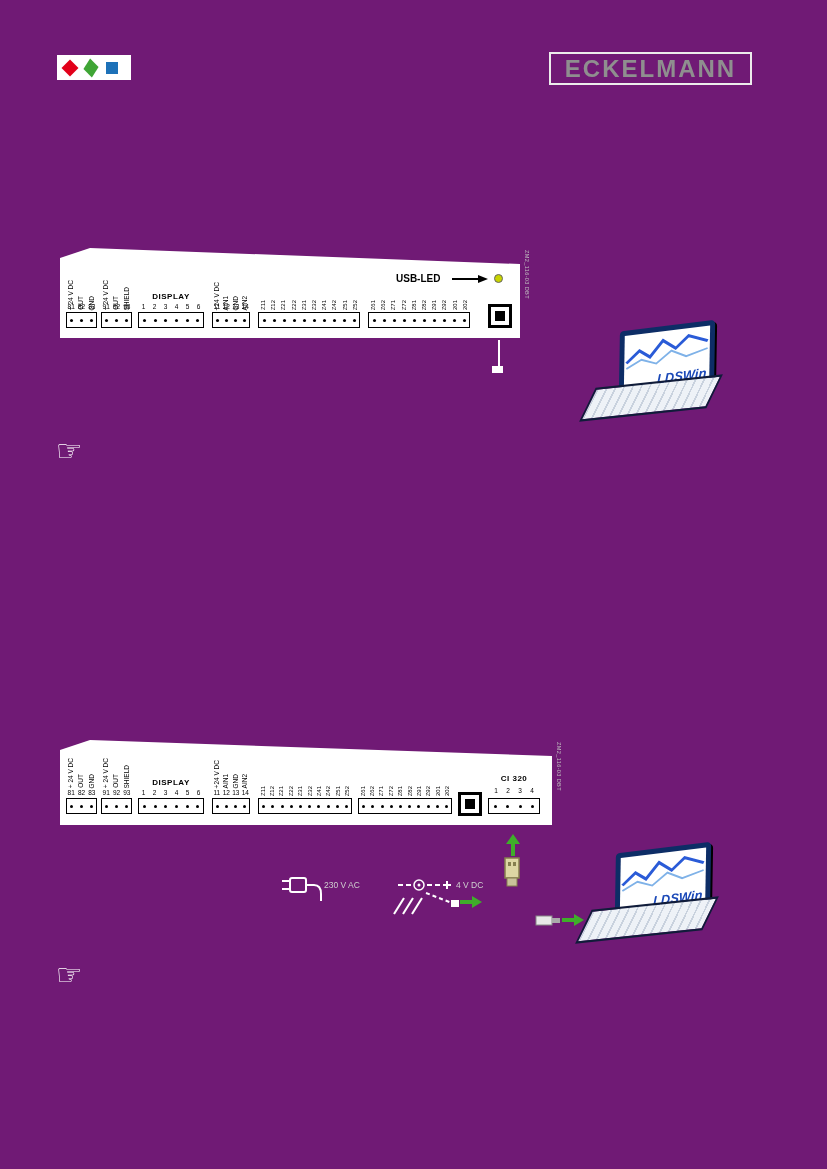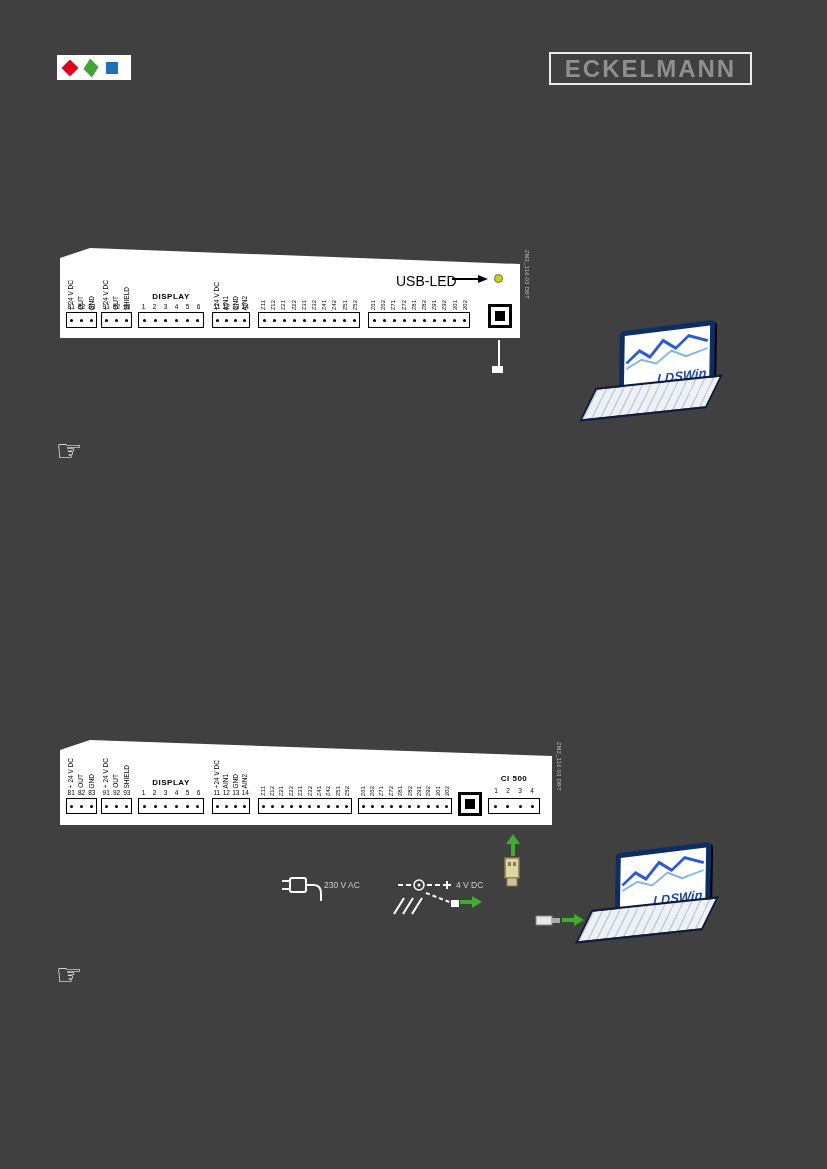--- a/index.html
+++ b/index.html
@@ -1,16 +1,16 @@
 <!DOCTYPE html>
 <html><head>
 <meta charset="utf-8">
 <style>
   html,body{margin:0;padding:0;background:#000;}
-  .page{position:relative;width:827px;height:1169px;background:#404040;overflow:hidden;
+  .page{position:relative;width:827px;height:1169px;background:#701a75;overflow:hidden;
         font-family:"Liberation Sans",sans-serif;}
   .abs{position:absolute;}
 
   
   .kites{position:absolute;left:57px;top:55px;width:74px;height:25px;background:#fff;
          display:flex;align-items:center;gap:9px;padding:0 7px;box-sizing:border-box;}
   .kite{width:12px;height:12px;display:inline-block;}
   .kite.red{background:#e2001a;transform:rotate(45deg);}
   .kite.green{background:#3fa535;transform:rotate(45deg) skewX(12deg);}
   .kite.blue{background:#1d71b8;}
@@ -32,21 +32,21 @@
   .ncell{flex:1;text-align:center;font-size:6.5px;line-height:8px;}
   .tstrip{position:absolute;height:16px;border:1.5px solid #000;background:#fff;display:flex;
           align-items:center;box-sizing:border-box;}
   .tcell{flex:1;display:flex;align-items:center;justify-content:center;}
   .tdot{width:3px;height:3px;border-radius:50%;background:#000;}
   .btitle{position:absolute;text-align:center;font-size:8px;font-weight:bold;letter-spacing:0.5px;}
   .usbport{position:absolute;width:24px;height:24px;border:3px solid #000;background:#fff;
            display:flex;align-items:center;justify-content:center;box-sizing:border-box;}
   .usbinner{width:10px;height:10px;background:#000;}
   .led{position:absolute;width:7px;height:7px;border-radius:50%;background:#c8d400;border:1px solid #666;}
-  .usbled-label{position:absolute;font-size:14px;font-weight:normal;}
+  .usbled-label{position:absolute;font-size:10px;font-weight:bold;}
   .sidecode{position:absolute;writing-mode:vertical-rl;font-size:5.5px;color:#c0c0c0;
             letter-spacing:0.4px;}
   .graylbl{position:absolute;color:#cfcfcf;font-size:8.5px;white-space:nowrap;}
   .manicule{position:absolute;color:#fff;font-size:30px;line-height:30px;
             font-family:"DejaVu Sans",sans-serif;}
 
   
   .laptop{position:absolute;width:150px;height:100px;}
   .lt-screen{position:absolute;left:34px;top:0;width:96px;height:64px;background:#0d2d66;
              border-radius:4px;transform:rotate(-7deg) skewX(-8deg);padding:5px;
@@ -480,21 +480,21 @@
         </span>
         <span class="tcell">
           <span class="tdot"></span>
         </span>
       </div>
 
     <div class="usbport" style="left:398px;top:52px">
         <span class="usbinner"></span>
       </div>
 
-    <div class="btitle" style="left:424px;top:34px;width:60px">CI 500</div>
+    <div class="btitle" style="left:424px;top:34px;width:60px">CI 320</div>
     <div class="nrow" style="left:430px;top:47px;width:48px">
         <span class="ncell">1</span>
         <span class="ncell">2</span>
         <span class="ncell">3</span>
         <span class="ncell">4</span>
       </div>
     <div class="tstrip" style="left:428px;top:58px;width:52px">
         <span class="tcell">
           <span class="tdot"></span>
         </span>

